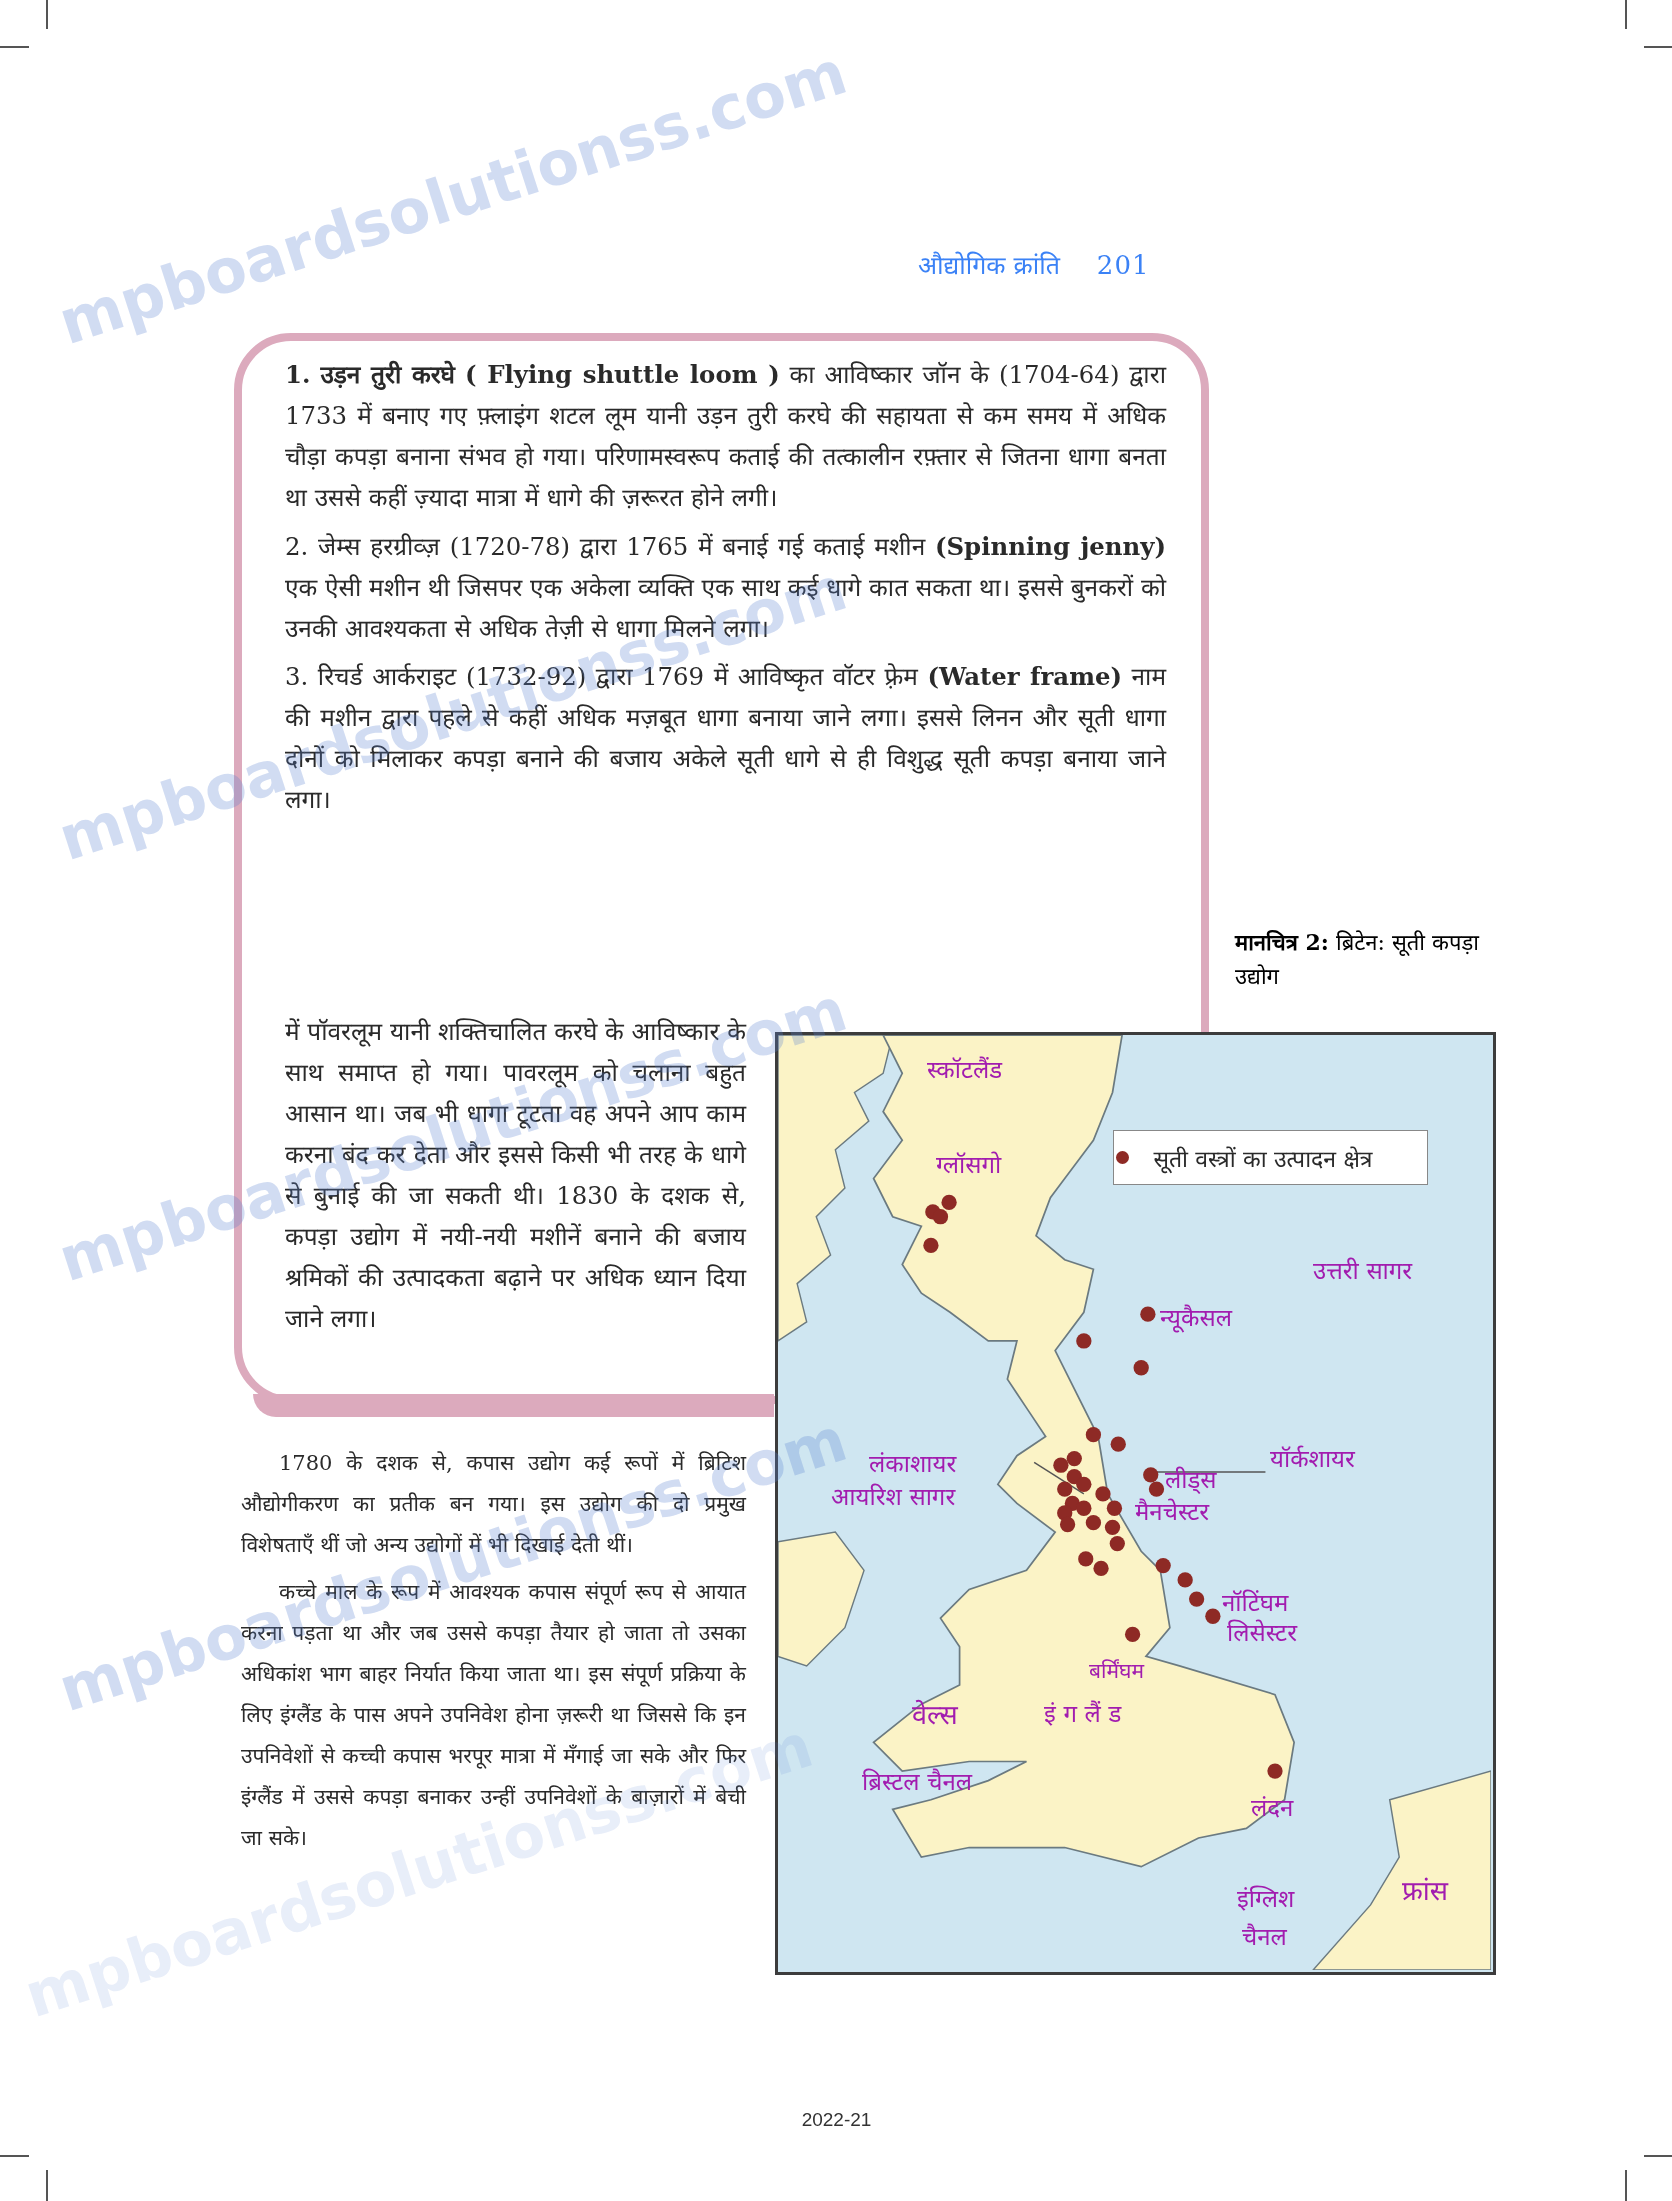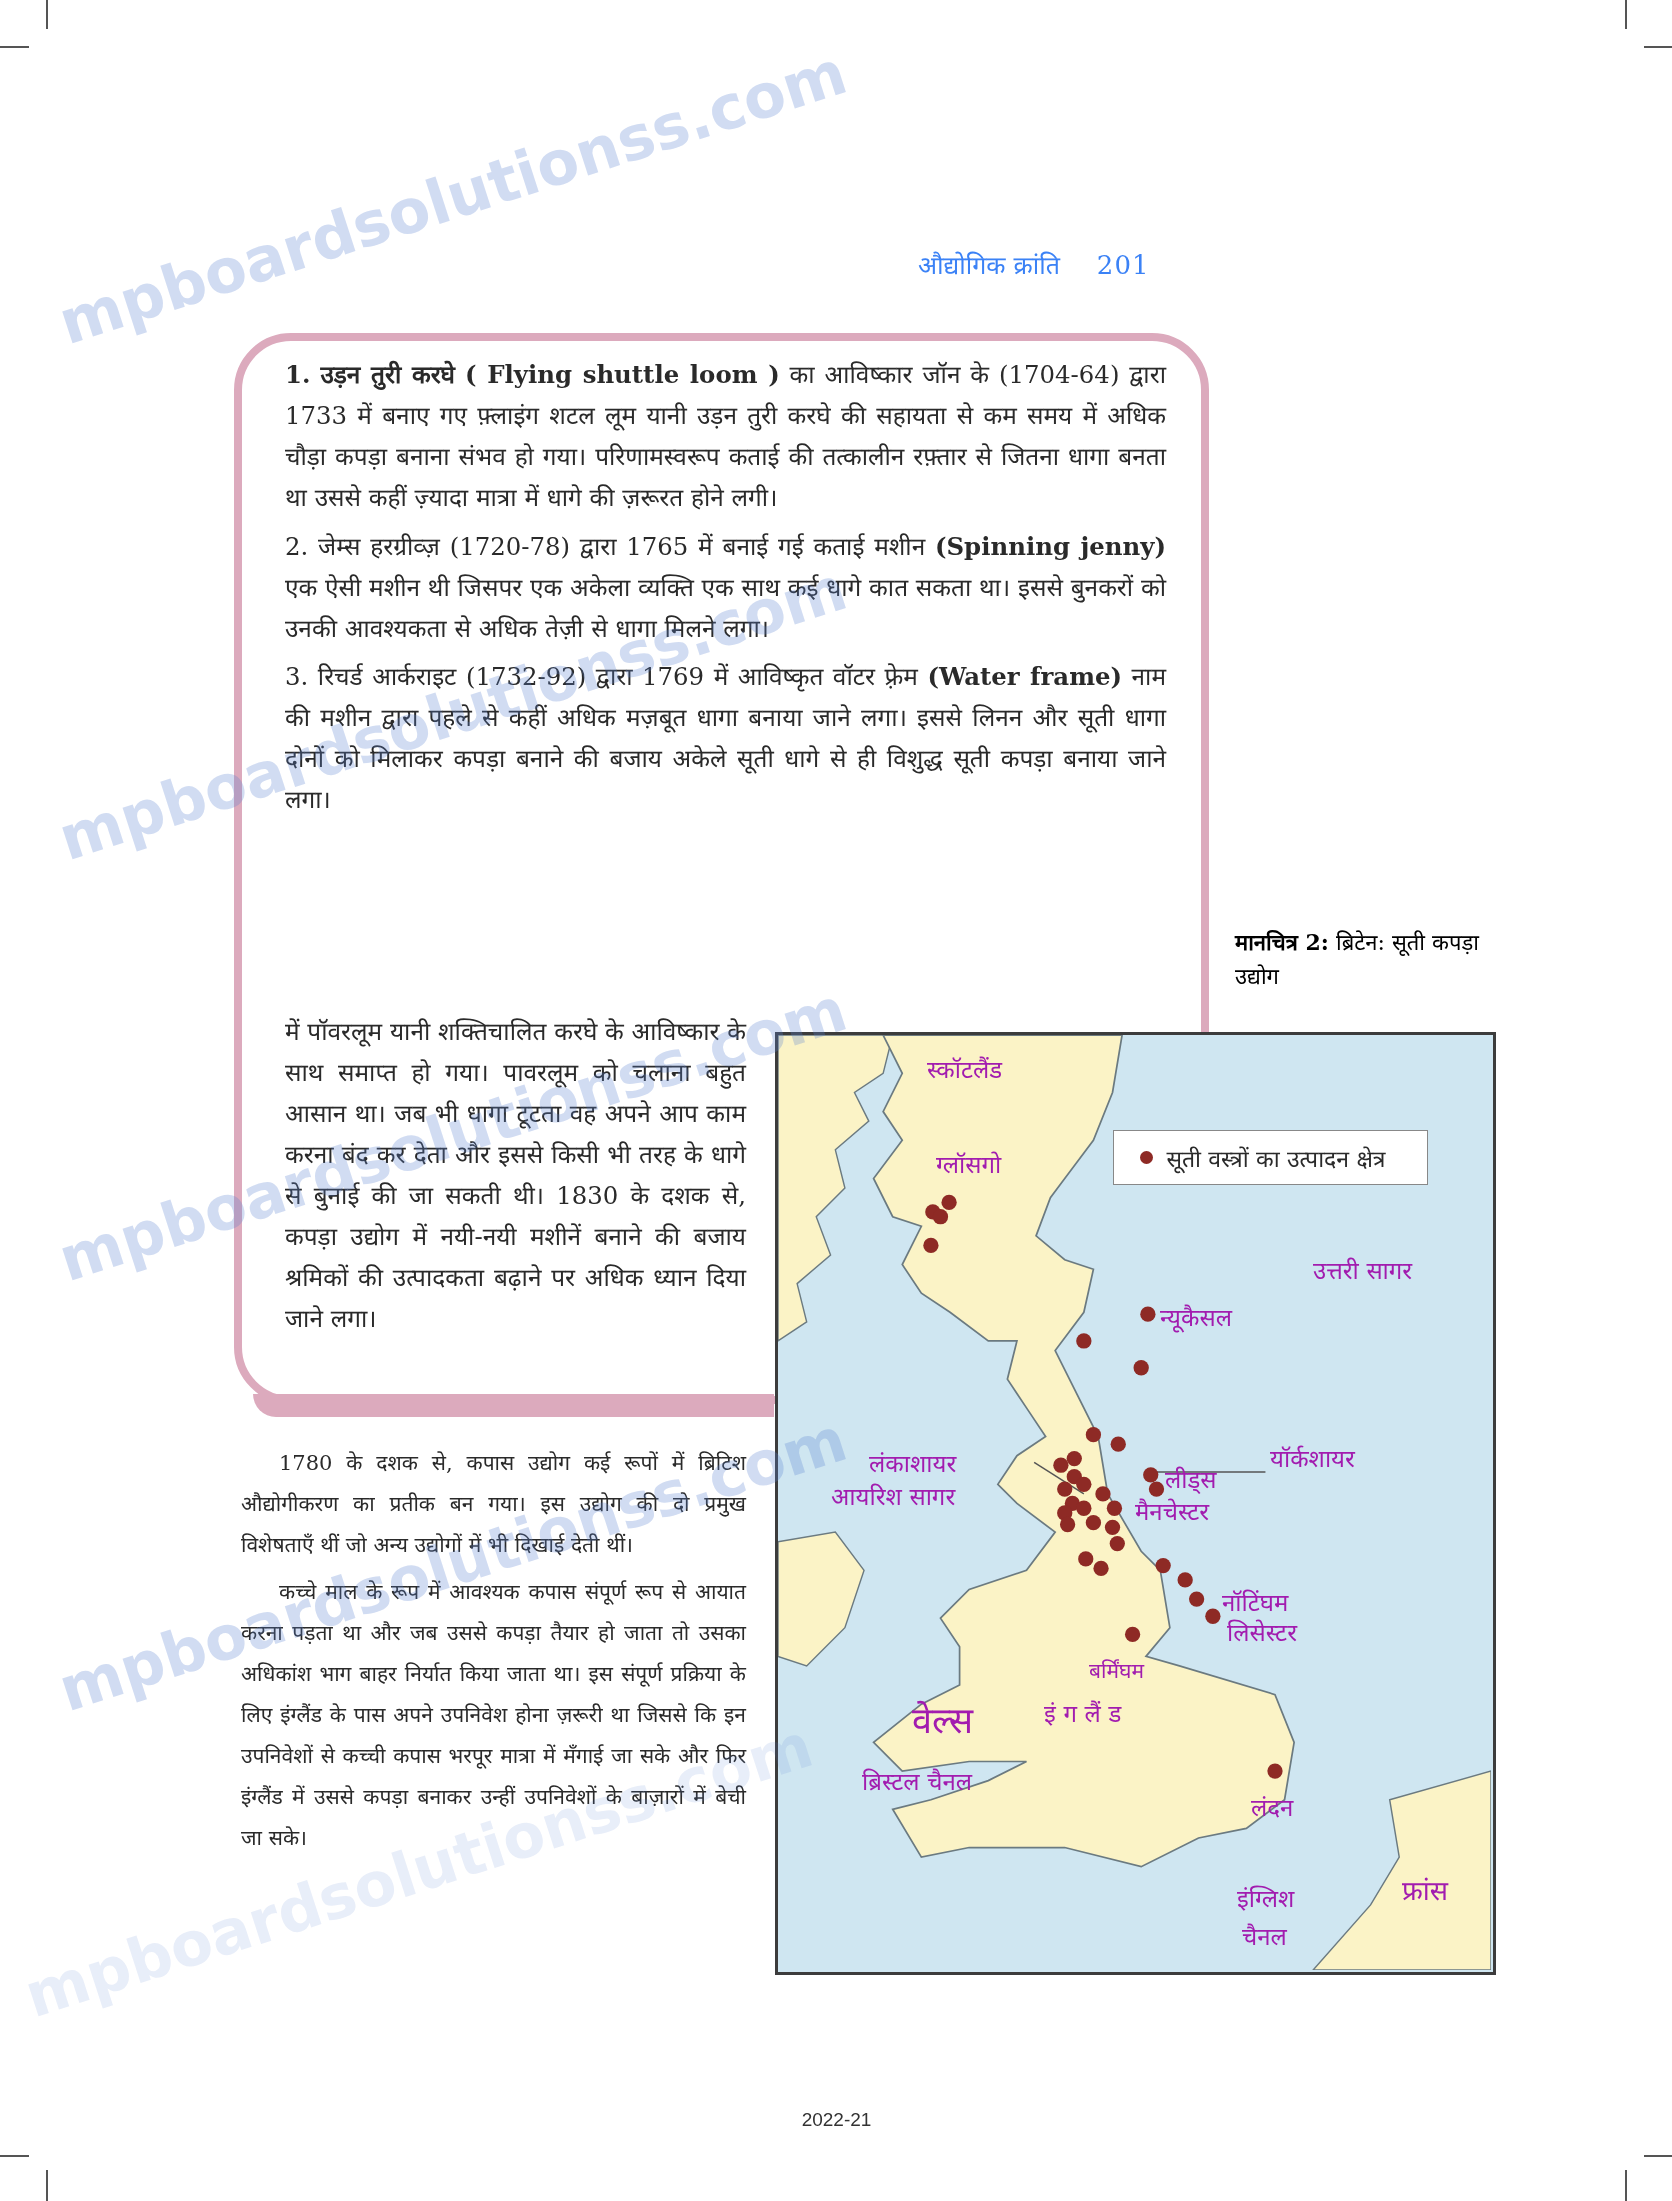--- a/index.html
+++ b/index.html
@@ -58,21 +58,21 @@
     background: #cfe6f1; overflow: hidden;
   }
   .map svg { position: absolute; left: 0; top: 0; }
   .maplabel {
     position: absolute; font-size: 24px; color: #a21caf; white-space: nowrap;
     font-family: "DejaVu Serif", serif;
   }
   .legend {
     position: absolute; left: 335px; top: 95px; width: 315px; height: 55px;
     background: #fff; border: 1.9px solid #888; box-sizing: border-box;
-    display: flex; align-items: center; padding-left: 26px; gap: 13px;
+    display: flex; align-items: center; padding-left: 2px; gap: 24px;
     font-size: 23px;
   }
   .dot { width: 13.4px; height: 13.4px; border-radius: 50%; background: #8e2a25; display: inline-block; }
 
   .footer {
     position: absolute; top: 2109px; left: 0; width: 1673px; text-align: center;
     font-family: "Liberation Sans", sans-serif; font-size: 19px; color: #333;
   }
 </style>
 </head>
@@ -187,21 +187,21 @@
   <span class="maplabel" style="left:535px;top:218px">उत्तरी सागर</span>
   <span class="maplabel" style="left:382px;top:265px">न्यूकैसल</span>
   <span class="maplabel" style="left:492px;top:406px">यॉर्कशायर</span>
   <span class="maplabel" style="left:91px;top:411px">लंकाशायर</span>
   <span class="maplabel" style="left:53px;top:444px">आयरिश सागर</span>
   <span class="maplabel" style="left:387px;top:427px">लीड्स</span>
   <span class="maplabel" style="left:357px;top:459px">मैनचेस्टर</span>
   <span class="maplabel" style="left:444px;top:550px">नॉटिंघम</span>
   <span class="maplabel" style="left:449px;top:580px">लिसेस्टर</span>
   <span class="maplabel" style="left:311px;top:621px;font-size:21px">बर्मिंघम</span>
-  <span class="maplabel" style="left:134px;top:660px;font-size:36px">वेल्स</span>
+  <span class="maplabel" style="left:134px;top:660px;font-size:27px">वेल्स</span>
   <span class="maplabel" style="left:266px;top:661px">इं ग लैं ड</span>
   <span class="maplabel" style="left:84px;top:729px">ब्रिस्टल चैनल</span>
   <span class="maplabel" style="left:473px;top:755px">लंदन</span>
   <span class="maplabel" style="left:624px;top:836px;font-size:27px">फ्रांस</span>
   <span class="maplabel" style="left:459px;top:846px">इंग्लिश</span>
   <span class="maplabel" style="left:464px;top:884px">चैनल</span>
 </div>
 
 <div class="watermark" style="left:72px;top:287px;transform:rotate(-18deg)">mpboardsolutionss.com</div>
 <div class="watermark" style="left:72px;top:803px;transform:rotate(-18deg)">mpboardsolutionss.com</div>

